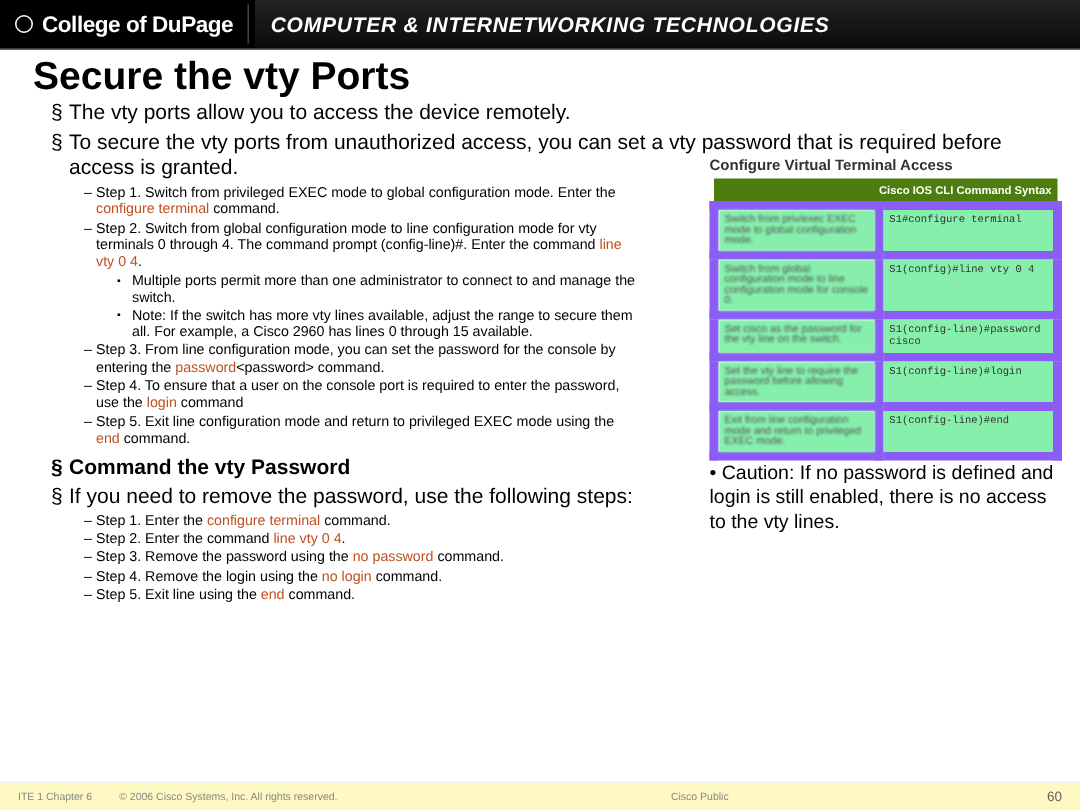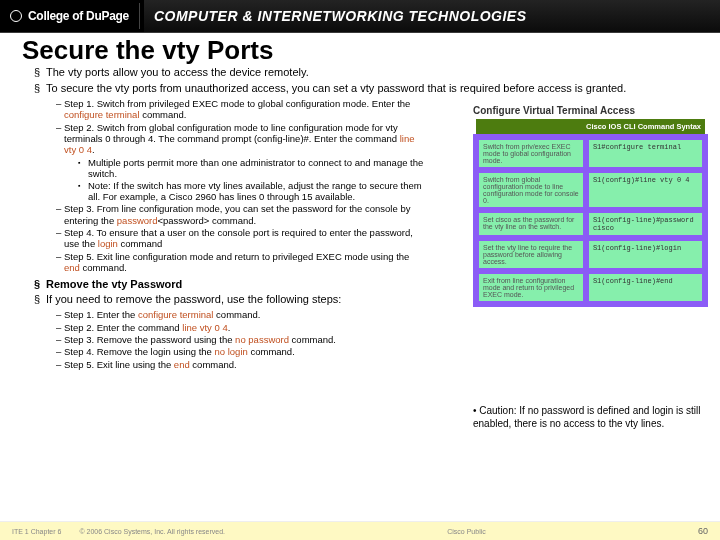--- a/index.html
+++ b/index.html
@@ -1,42 +1,42 @@
 <!DOCTYPE html>
 <html><head>
 <meta charset="utf-8">
 <style>
   html,body{margin:0;padding:0;width:720px;height:540px;font-family:Arial,Helvetica,sans-serif;color:#000;background:#fff;font-size:10px;overflow:hidden}
   .header{background:#000;height:32px;display:flex;align-items:center;color:#fff;border-bottom:1px solid #3a3a3a}
   .hdr-left{display:flex;align-items:center;padding:0 6px;gap:6px}
   .hdr-left .circ{width:10px;height:10px;border:1.5px solid #fff;border-radius:50%;margin-left:4px}
-  .hdr-left .coll{font-weight:700;font-size:12px;letter-spacing:-.3px}
+  .hdr-left .coll{font-weight:700;font-size:15px;letter-spacing:-.3px}
   .hdr-sep{width:1px;height:26px;background:#444;margin:0 4px}
   .hdr-right{flex:1;background:linear-gradient(#232323,#0b0b0b);height:100%;display:flex;align-items:center;padding-left:10px;font-weight:700;font-style:italic;font-size:14px;letter-spacing:.5px}
   .slide{padding:4px 26px 0 22px;position:relative;height:calc(100% - 32px - 18px)}
   h1{margin:0 0 2px 0;font-size:26px;font-weight:700;line-height:1.05}
   ul.top{margin:0;padding-left:12px;list-style:none}
-  ul.top>li{position:relative;padding-left:12px;margin:2px 0;font-size:11px;line-height:1.25}
+  ul.top>li{position:relative;padding-left:12px;margin:2px 0;font-size:14px;line-height:1.25}
   ul.top>li:before{content:"§";position:absolute;left:0;top:0}
   li.bold{font-weight:700}
   ul.steps{list-style:none;margin:2px 0 4px 34px;padding:0;max-width:370px}
   ul.steps>li{font-size:9.5px;line-height:1.2;margin:1px 0;position:relative;padding-left:8px}
   ul.steps>li:before{content:"–";position:absolute;left:0}
   ul.sub{list-style:none;margin:1px 0 1px 14px;padding:0}
   ul.sub>li{font-size:9.5px;line-height:1.2;position:relative;padding-left:10px}
   ul.sub>li:before{content:"▪";position:absolute;left:0;font-size:7px;top:2px}
   .kw{color:#c05020}
   .right-col{position:absolute;top:72px;right:12px;width:235px}
   .rc-title{font-size:10px;font-weight:700;margin-bottom:3px;color:#333}
   table.cmd{border-collapse:collapse;width:100%;font-size:7px}
   table.cmd th{background:#4d7c0f;color:#fff;text-align:right;padding:3px 4px;font-weight:700;font-size:7.5px}
   table.cmd td{border:6px solid #8b5cf6;padding:3px 4px;vertical-align:top;background:#86efac}
   table.cmd td.l{width:48%;filter:blur(.6px);color:#555}
   table.cmd td.r{font-family:"Courier New",monospace;color:#333;filter:blur(.5px)}
-  .caution{font-size:10px;line-height:1.25;margin-top:98px}
+  .caution{font-size:13px;line-height:1.25;}
   .footer{position:absolute;bottom:0;left:0;right:0;height:18px;font-size:7px;color:#888;background:#fef9c3;display:flex;align-items:center;border-top:1px solid #eee;padding:0 12px}
   .footer .c{margin-left:18px}
   .footer .m{flex:1;text-align:center}
   .footer .p{position:absolute;right:12px;bottom:4px;font-size:9px;color:#666}
 </style>
 </head>
 <body>
 
 <div class="header">
   <div class="hdr-left">
@@ -62,21 +62,21 @@
         <li>Multiple ports permit more than one administrator to connect to and manage the switch.</li>
         <li>Note: If the switch has more vty lines available, adjust the range to secure them all. For example, a Cisco 2960 has lines 0 through 15 available.</li>
       </ul>
     </li>
     <li><span>Step 3. From line configuration mode, you can set the password for the console by entering the </span><span class="kw">password</span><span>&lt;password&gt;</span><span> command.</span></li>
     <li><span>Step 4. To ensure that a user on the console port is required to enter the password, use the </span><span class="kw">login</span><span> command</span></li>
     <li><span>Step 5. Exit line configuration mode and return to privileged EXEC mode using the </span><span class="kw">end</span><span> command.</span></li>
   </ul>
 
   <ul class="top">
-    <li class="bold">Remove the vty Password</li>
+    <li class="bold">Command the vty Password</li>
     <li>If you need to remove the password, use the following steps:</li>
   </ul>
 
   <ul class="steps">
     <li><span>Step 1. Enter the </span><span class="kw">configure terminal</span><span> command.</span></li>
     <li><span>Step 2. Enter the command </span><span class="kw">line vty 0 4</span><span>.</span></li>
     <li><span>Step 3. Remove the password using the </span><span class="kw">no password</span><span> command.</span></li>
     <li><span>Step 4. Remove the login using the </span><span class="kw">no login</span><span> command.</span></li>
     <li><span>Step 5. Exit line using the </span><span class="kw">end</span><span> command.</span></li>
   </ul>

